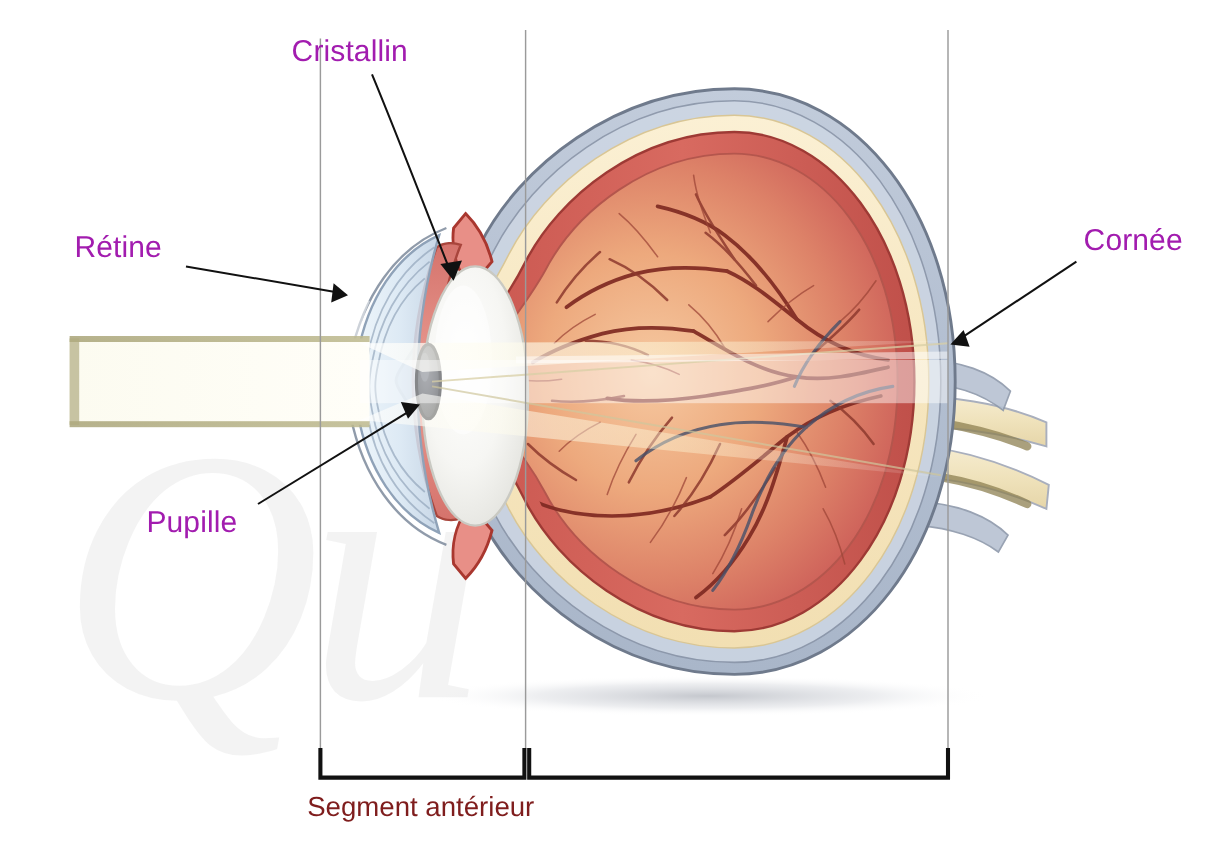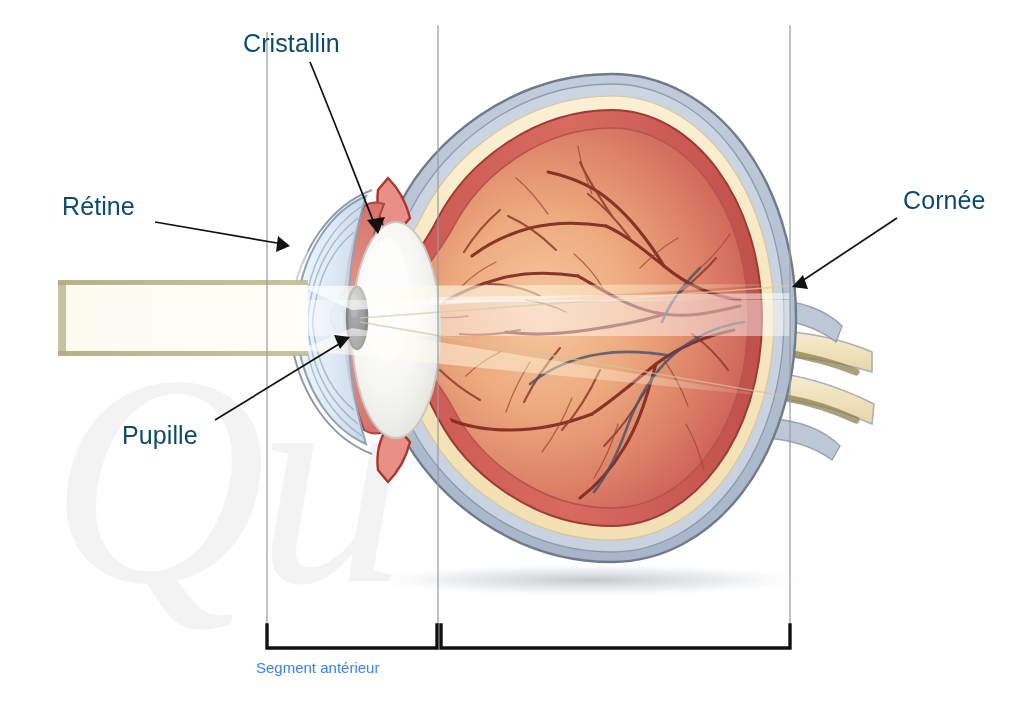--- a/index.html
+++ b/index.html
@@ -24,31 +24,31 @@
   }
   svg.diagram {
     position: absolute;
     left: 0; top: 0;
     width: 1024px;
     height: 702px;
     display: block;
   }
   .lbl {
     position: absolute;
-    color: #0c4a6e;
+    color: #a21caf;
     font-size: 25px;
     font-weight: 400;
     white-space: nowrap;
     letter-spacing: 0.1px;
     font-family: "Liberation Sans", "DejaVu Sans", sans-serif;
   }
   .seglbl {
     position: absolute;
-    color: #3b82f6;
-    font-size: 15px;
+    color: #7f1d1d;
+    font-size: 23px;
     white-space: nowrap;
     font-family: "Liberation Sans", "DejaVu Sans", sans-serif;
   }
   .wm {
     position: absolute;
     color: rgba(180,180,180,0.16);
     font-family: "Liberation Serif", "DejaVu Serif", serif;
     font-size: 300px;
     font-style: italic;
     letter-spacing: -10px;

